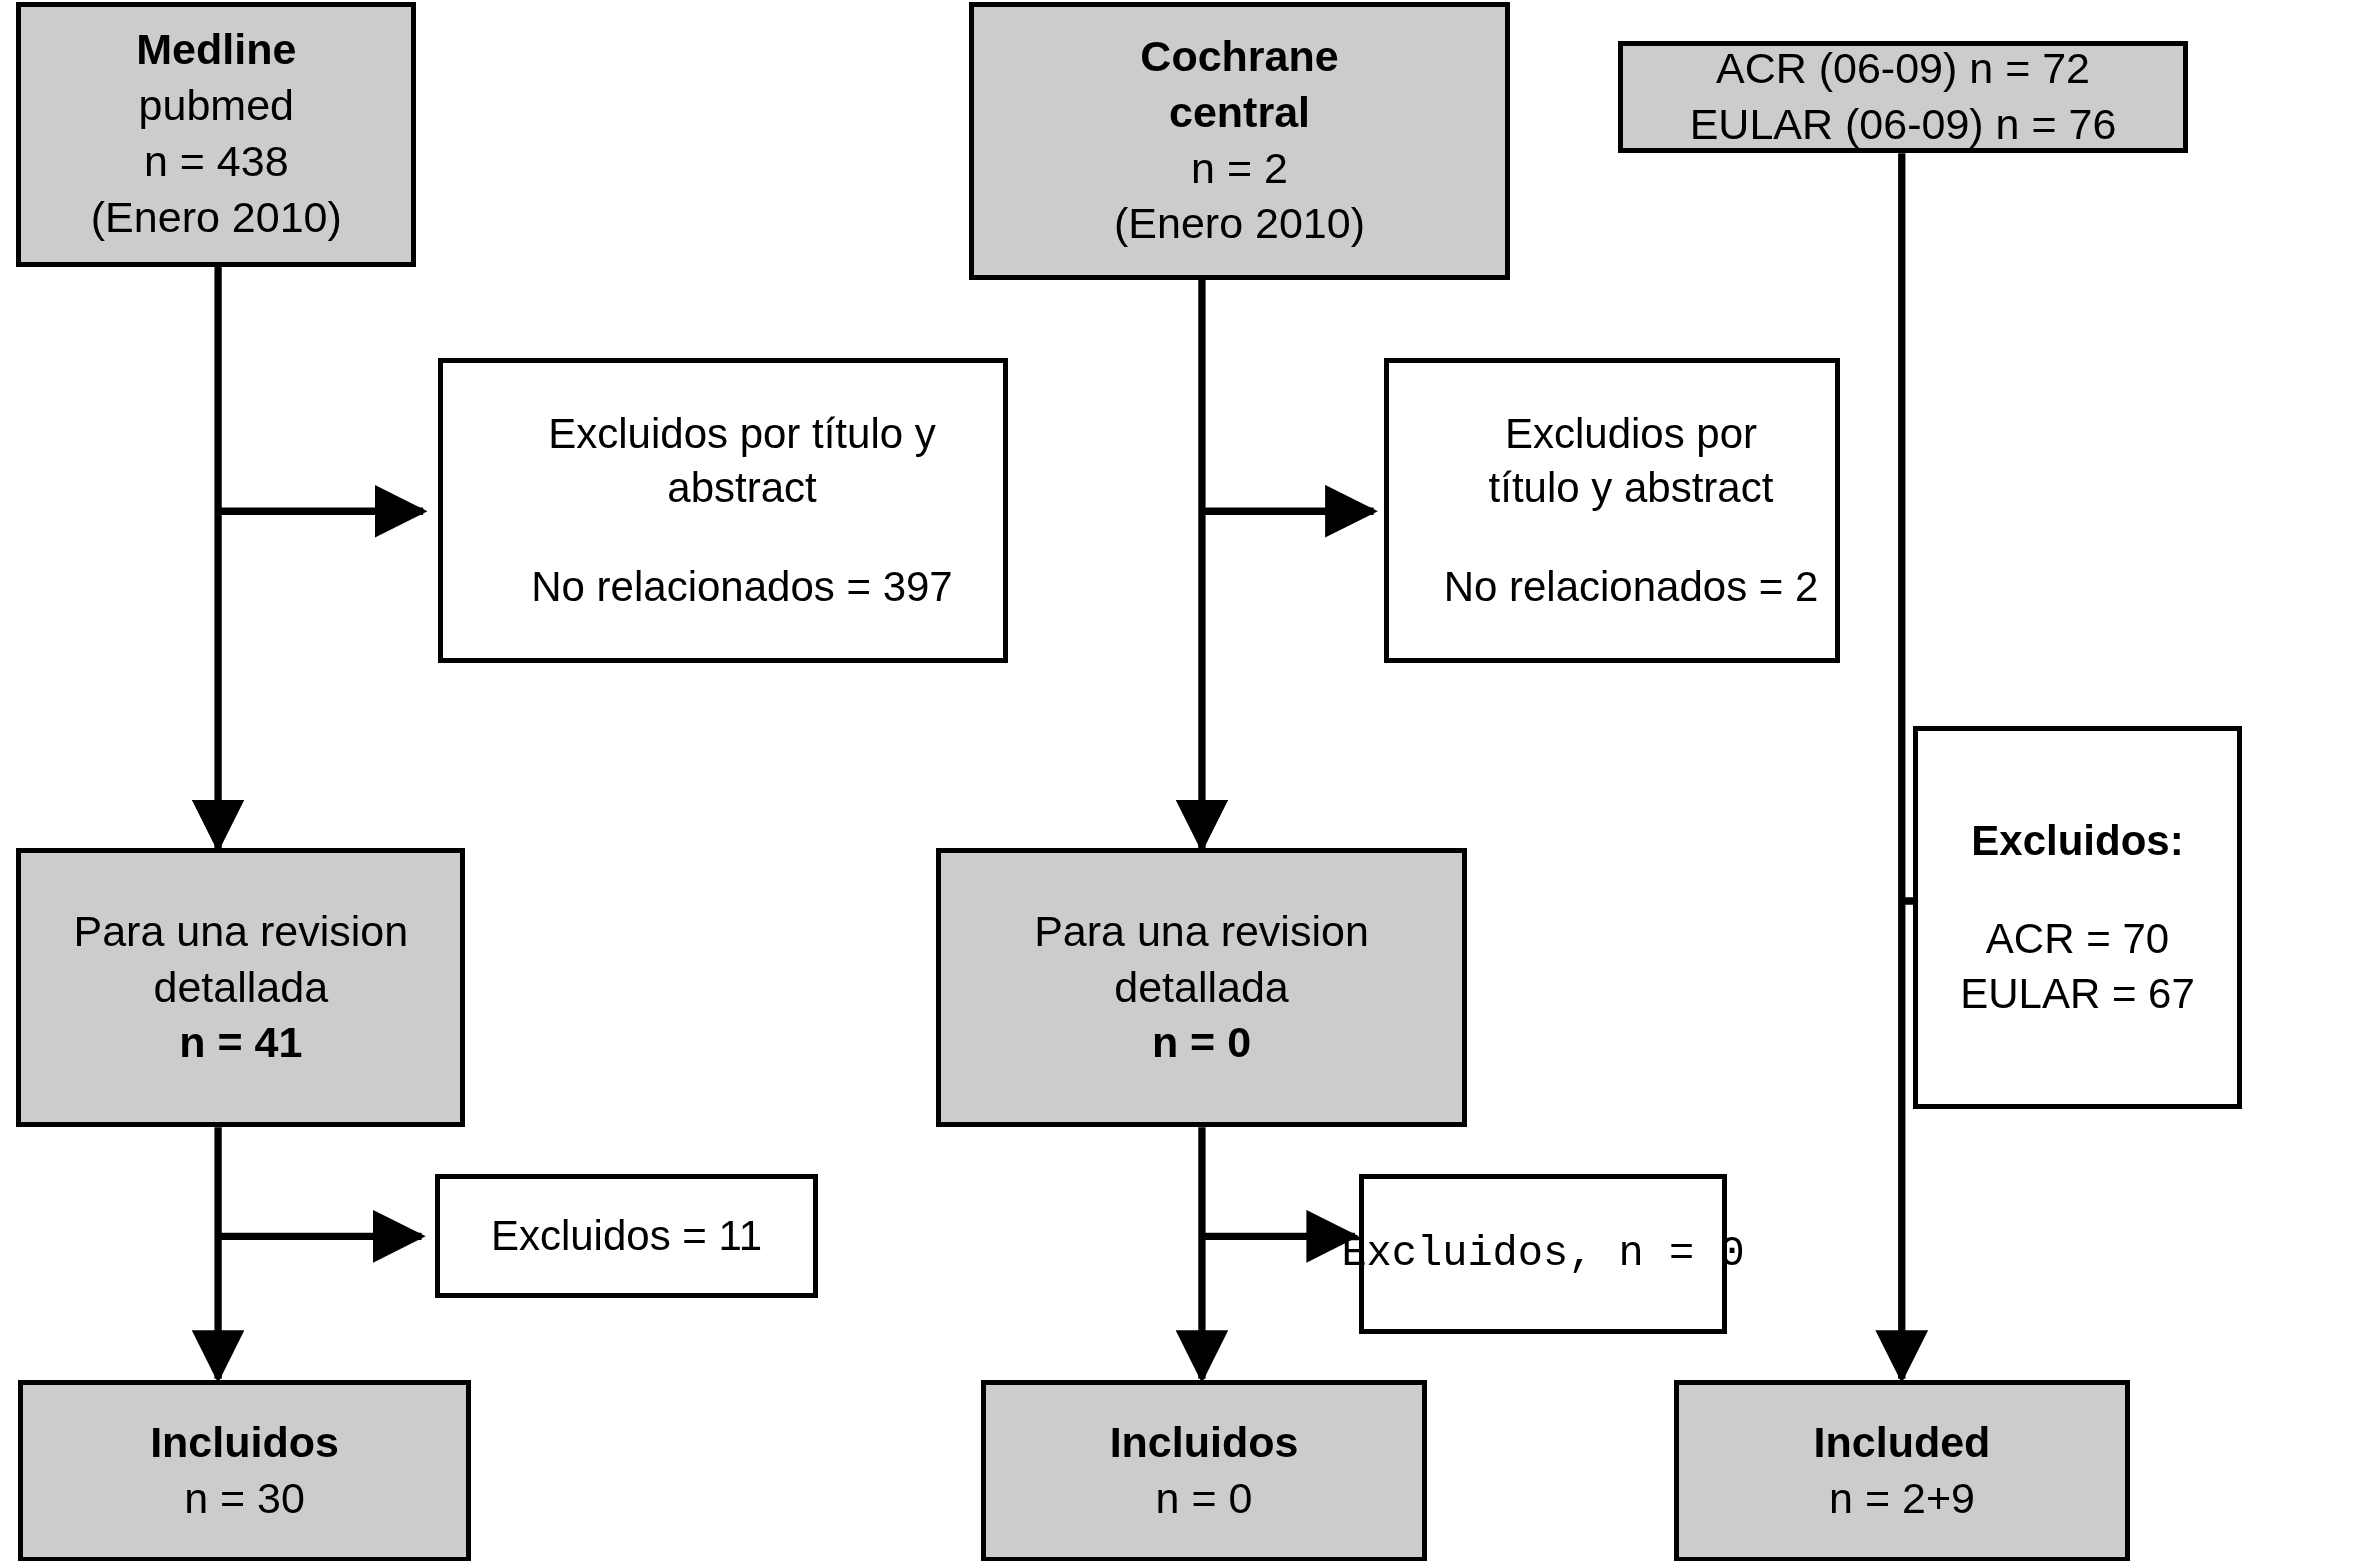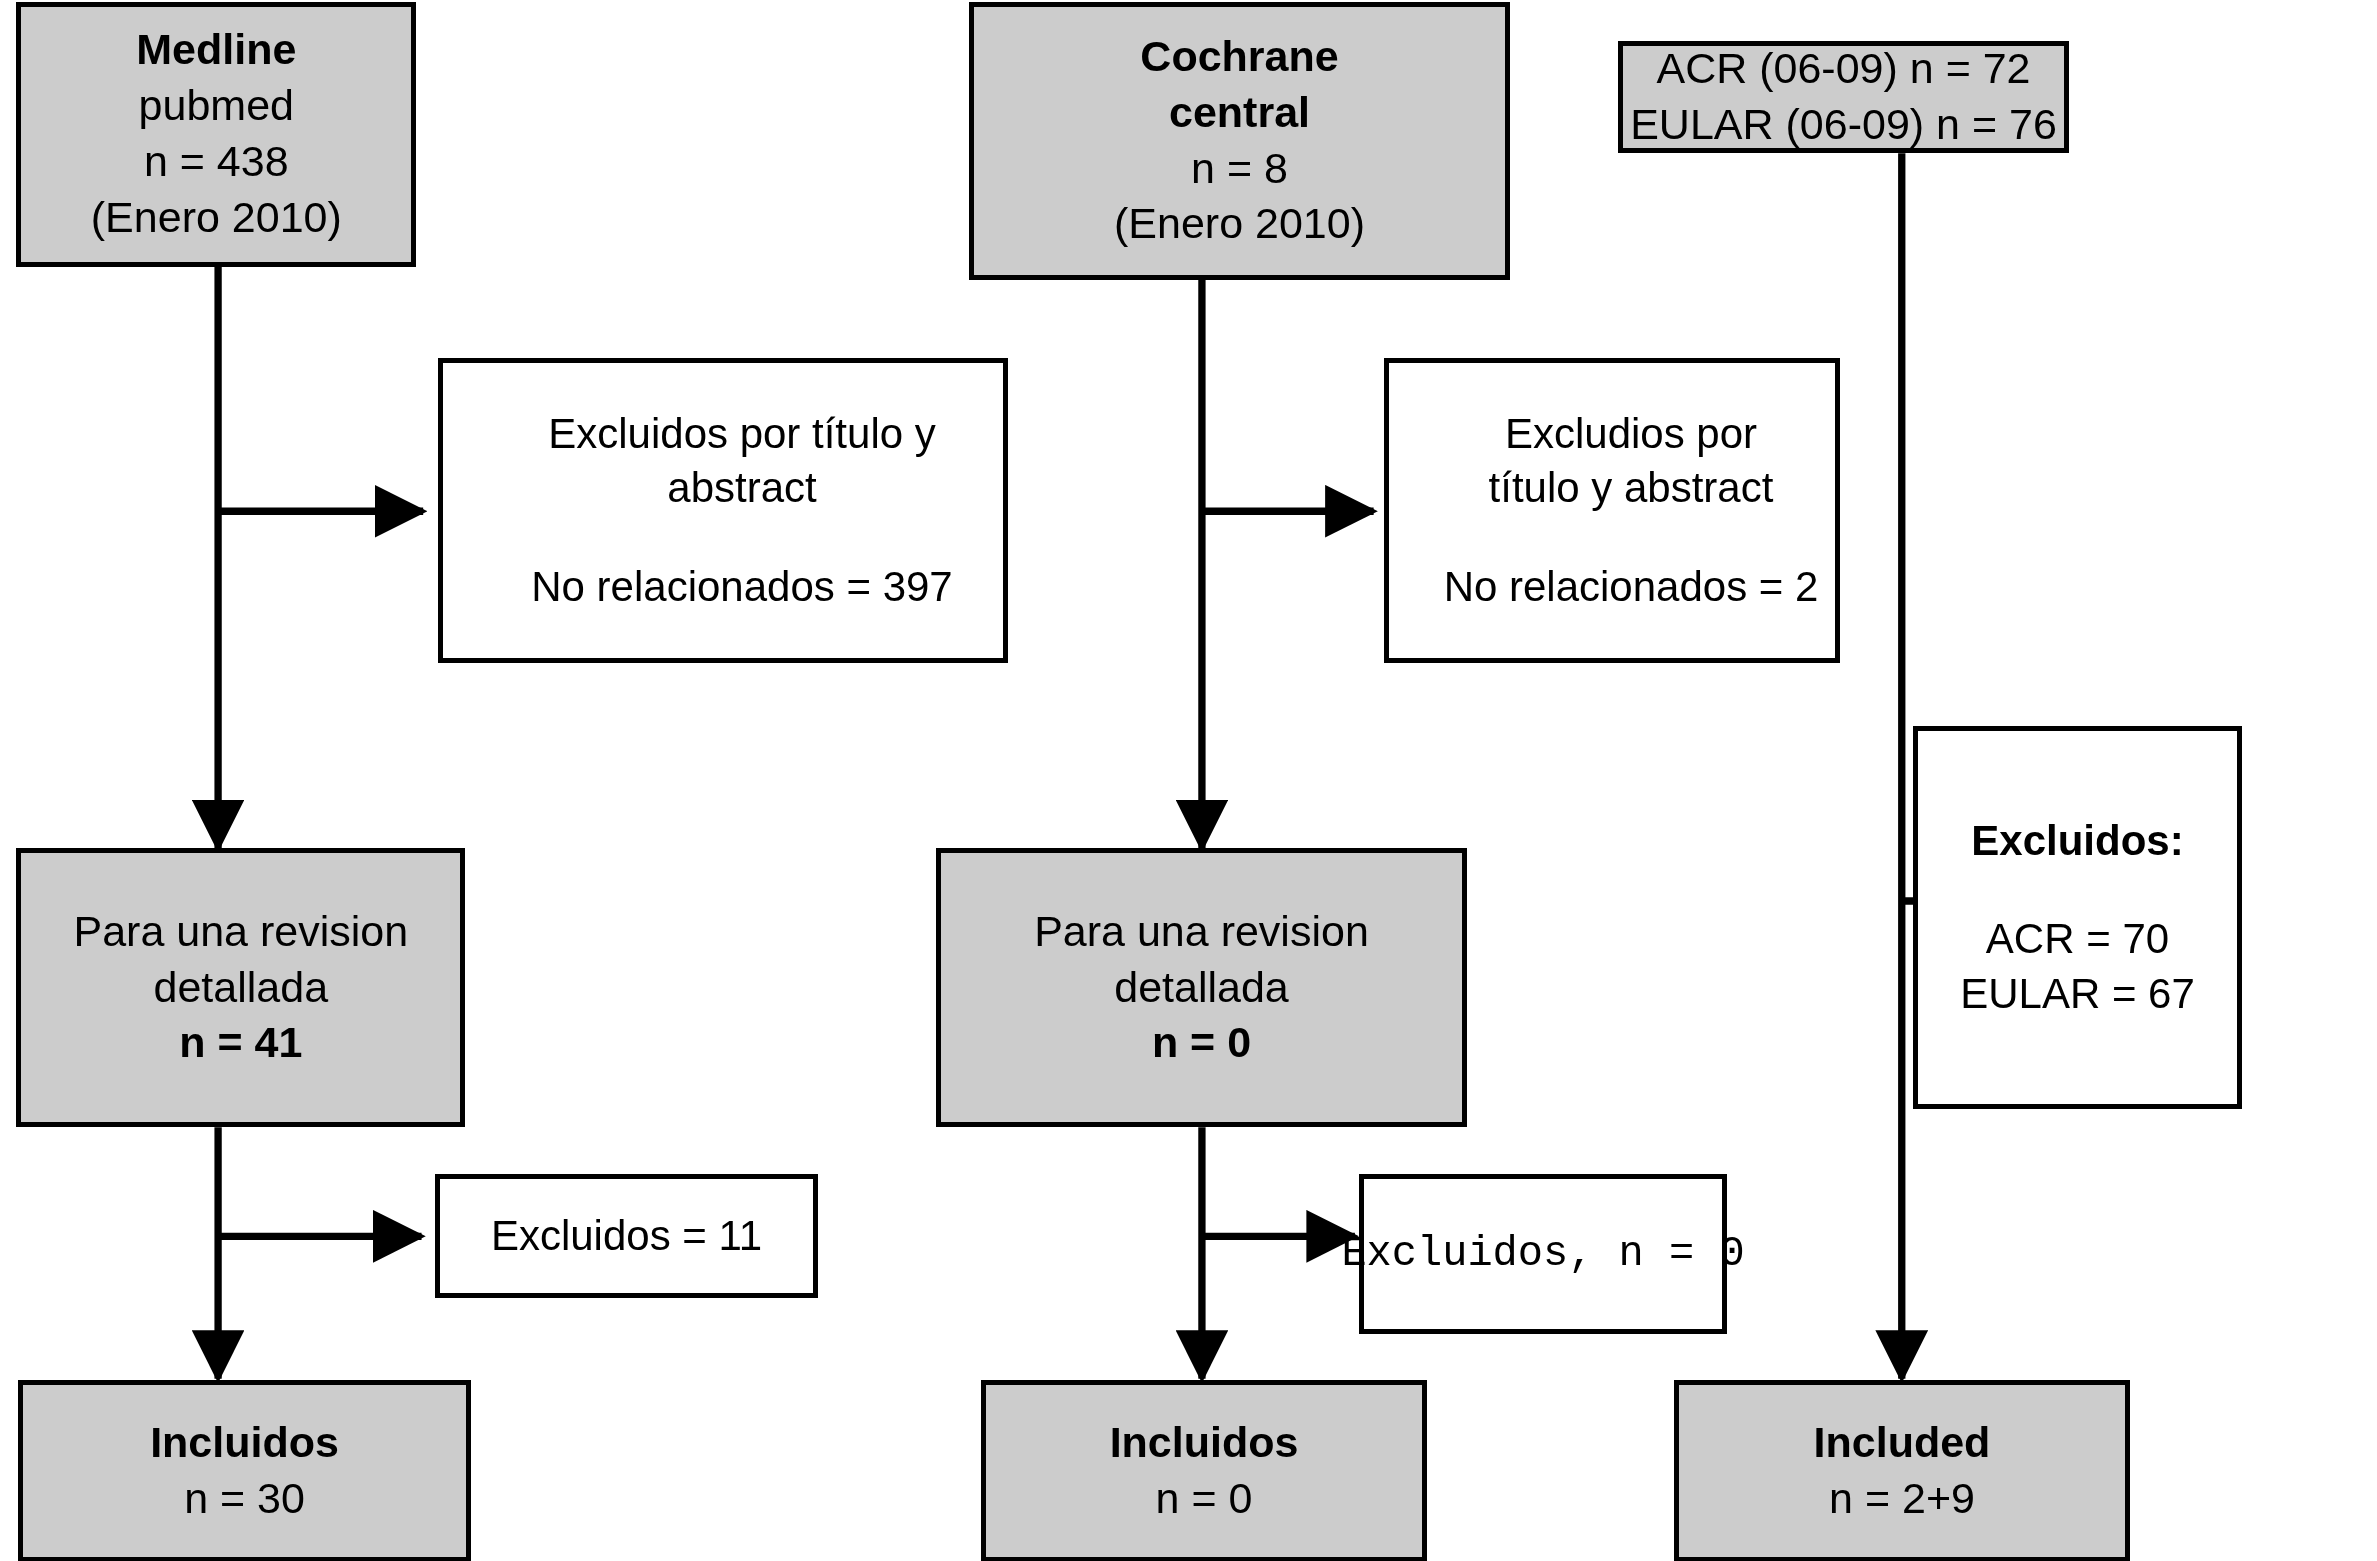--- a/index.html
+++ b/index.html
@@ -106,25 +106,25 @@
   <div class="node shaded fs-source" style="left:16.3px; top:1.6px; width:400px; height:265px;">
     <span class="ln bold">Medline</span>
     <span class="ln">pubmed</span>
     <span class="ln">n = 438</span>
     <span class="ln">(Enero 2010)</span>
   </div>
 
   <div class="node shaded fs-source" style="left:969px; top:1.6px; width:541px; height:278px;">
     <span class="ln bold">Cochrane</span>
     <span class="ln bold">central</span>
-    <span class="ln">n = 8</span>
+    <span class="ln">n = 2</span>
     <span class="ln">(Enero 2010)</span>
   </div>
 
-  <div class="node shaded fs-source" style="left:1618px; top:41px; width:451px; height:112px;">
+  <div class="node shaded fs-source" style="left:1618px; top:41px; width:570px; height:112px;">
     <span class="ln">ACR (06-09) n = 72</span>
     <span class="ln">EULAR (06-09) n = 76</span>
   </div>
 
   <div class="node plain fs-exclude" style="left:438px; top:358px; width:570px; height:305px;">
     <span class="ln">Excluidos por título y</span>
     <span class="ln">abstract</span>
     <span class="ln gap">No relacionados = 397</span>
   </div>
 

